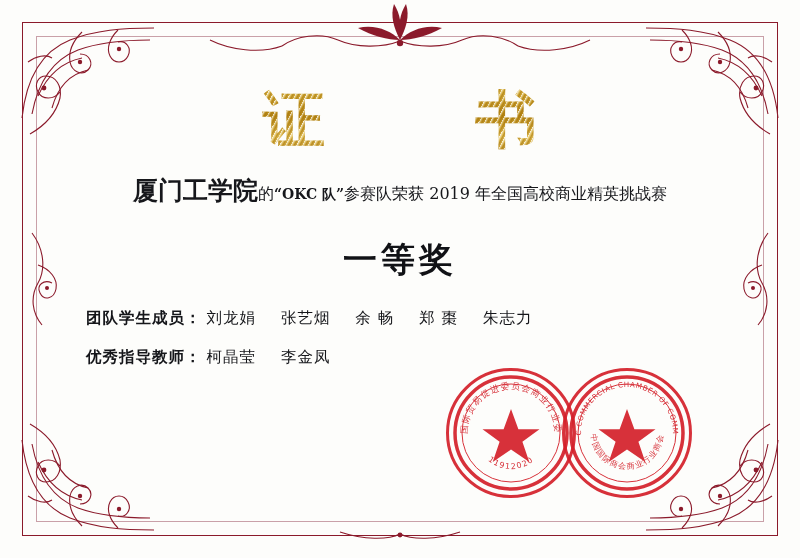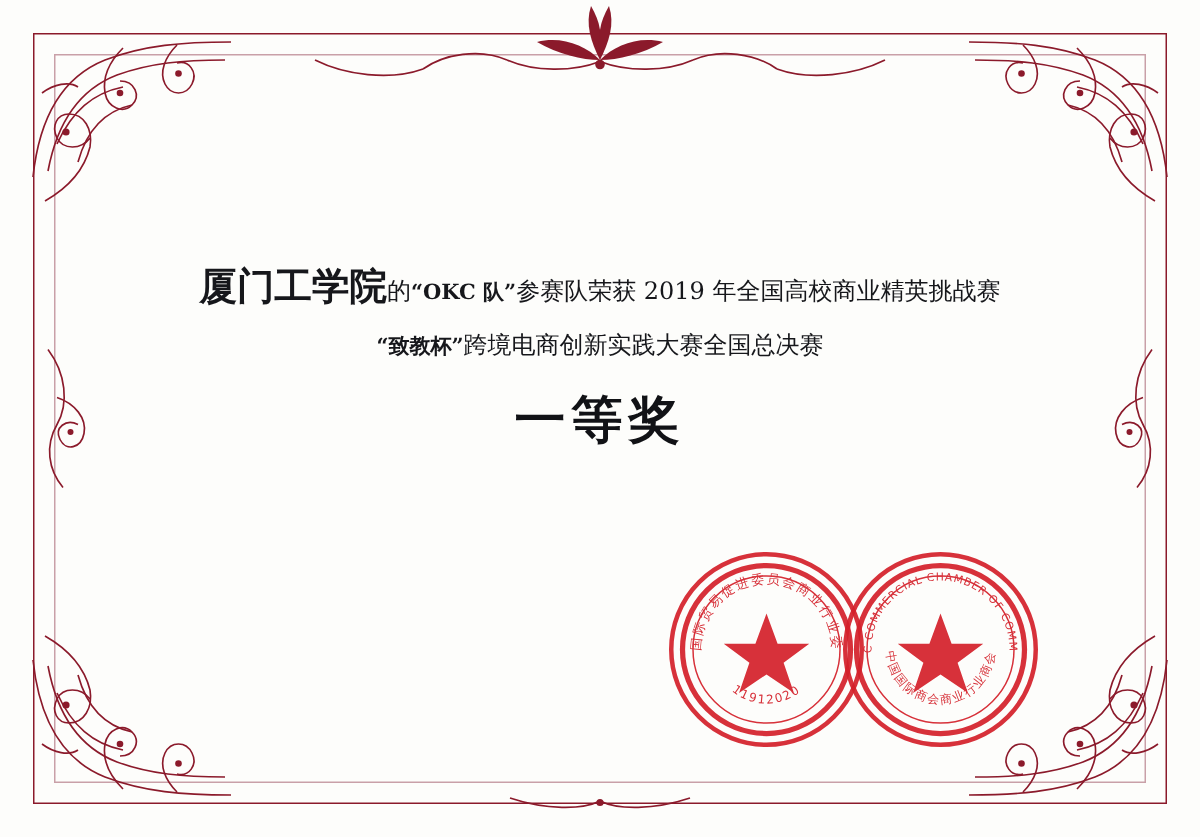--- a/index.html
+++ b/index.html
@@ -106,21 +106,21 @@
   }
   .quoted {
     font-weight: bold;
     font-size: 14px;
   }
   .plain {
     font-size: 16px;
   }
 
   .prize {
-    margin-top: 14px;
+    margin-top: 26px;
     font-family: "DejaVu Serif", serif;
     font-size: 34px;
     font-weight: bold;
     color: #111216;
     letter-spacing: 4px;
   }
 
   
   .members {
     position: absolute;
@@ -263,31 +263,50 @@
         <circle cx="17" cy="9" r="2" fill="#8b1a2b" stroke="none"></circle>
       </g>
 
       <g transform="translate(400,534)">
         <path d="M-60,-2 C-36,6 -12,6 0,0 C12,6 36,6 60,-2"></path>
         <circle cx="0" cy="1" r="2.4" fill="#8b1a2b" stroke="none"></circle>
       </g>
     </g>
   </svg>
 
+  <div class="title-wrap">
+    <span class="title">证　书</span>
+  </div>
 
   <div class="body-block">
     <div class="line line1">
       <span class="strong-name">厦门工学院</span><span class="plain">的</span><span class="quoted">“OKC 队”</span><span class="plain">参赛队荣获 2019 年全国高校商业精英挑战赛</span>
     </div>
-    <div class="line line2">
-      <span class="quoted">“致教杯”</span><span class="plain">跨境电商创新实践大赛全国总决赛</span>
+    <div class="prize">一等奖</div>
+  </div>
+
+  <div class="members">
+    <div class="member-row">
+      <span class="member-label">团队学生成员：</span>
+      <span class="member-names">
+        <span>刘龙娟</span>
+        <span>张艺烟</span>
+        <span>余 畅</span>
+        <span>郑 棗</span>
+        <span>朱志力</span>
+      </span>
     </div>
-    <div class="prize">一等奖</div>
-  </div>
-
+    <div class="member-row">
+      <span class="member-label">优秀指导教师：</span>
+      <span class="member-names">
+        <span>柯晶莹</span>
+        <span>李金凤</span>
+      </span>
+    </div>
+  </div>
 
   <div class="seal seal-left">
     <svg viewBox="0 0 124 124">
       <defs>
         <path id="arcTopL" d="M 18,62 A 44,44 0 0 1 106,62"></path>
         <path id="arcBotL" d="M 26,62 A 36,36 0 0 0 98,62"></path>
       </defs>
       <circle cx="62" cy="62" r="56" fill="none" stroke="#d4202a" stroke-width="3.5"></circle>
       <circle cx="62" cy="62" r="49" fill="none" stroke="#d4202a" stroke-width="1"></circle>
       <polygon points="62,38 69.4,58.2 90.5,58.2 73.4,70.8 80.3,91 62,78.6 43.7,91 50.6,70.8 33.5,58.2 54.6,58.2" fill="#d4202a"></polygon>

